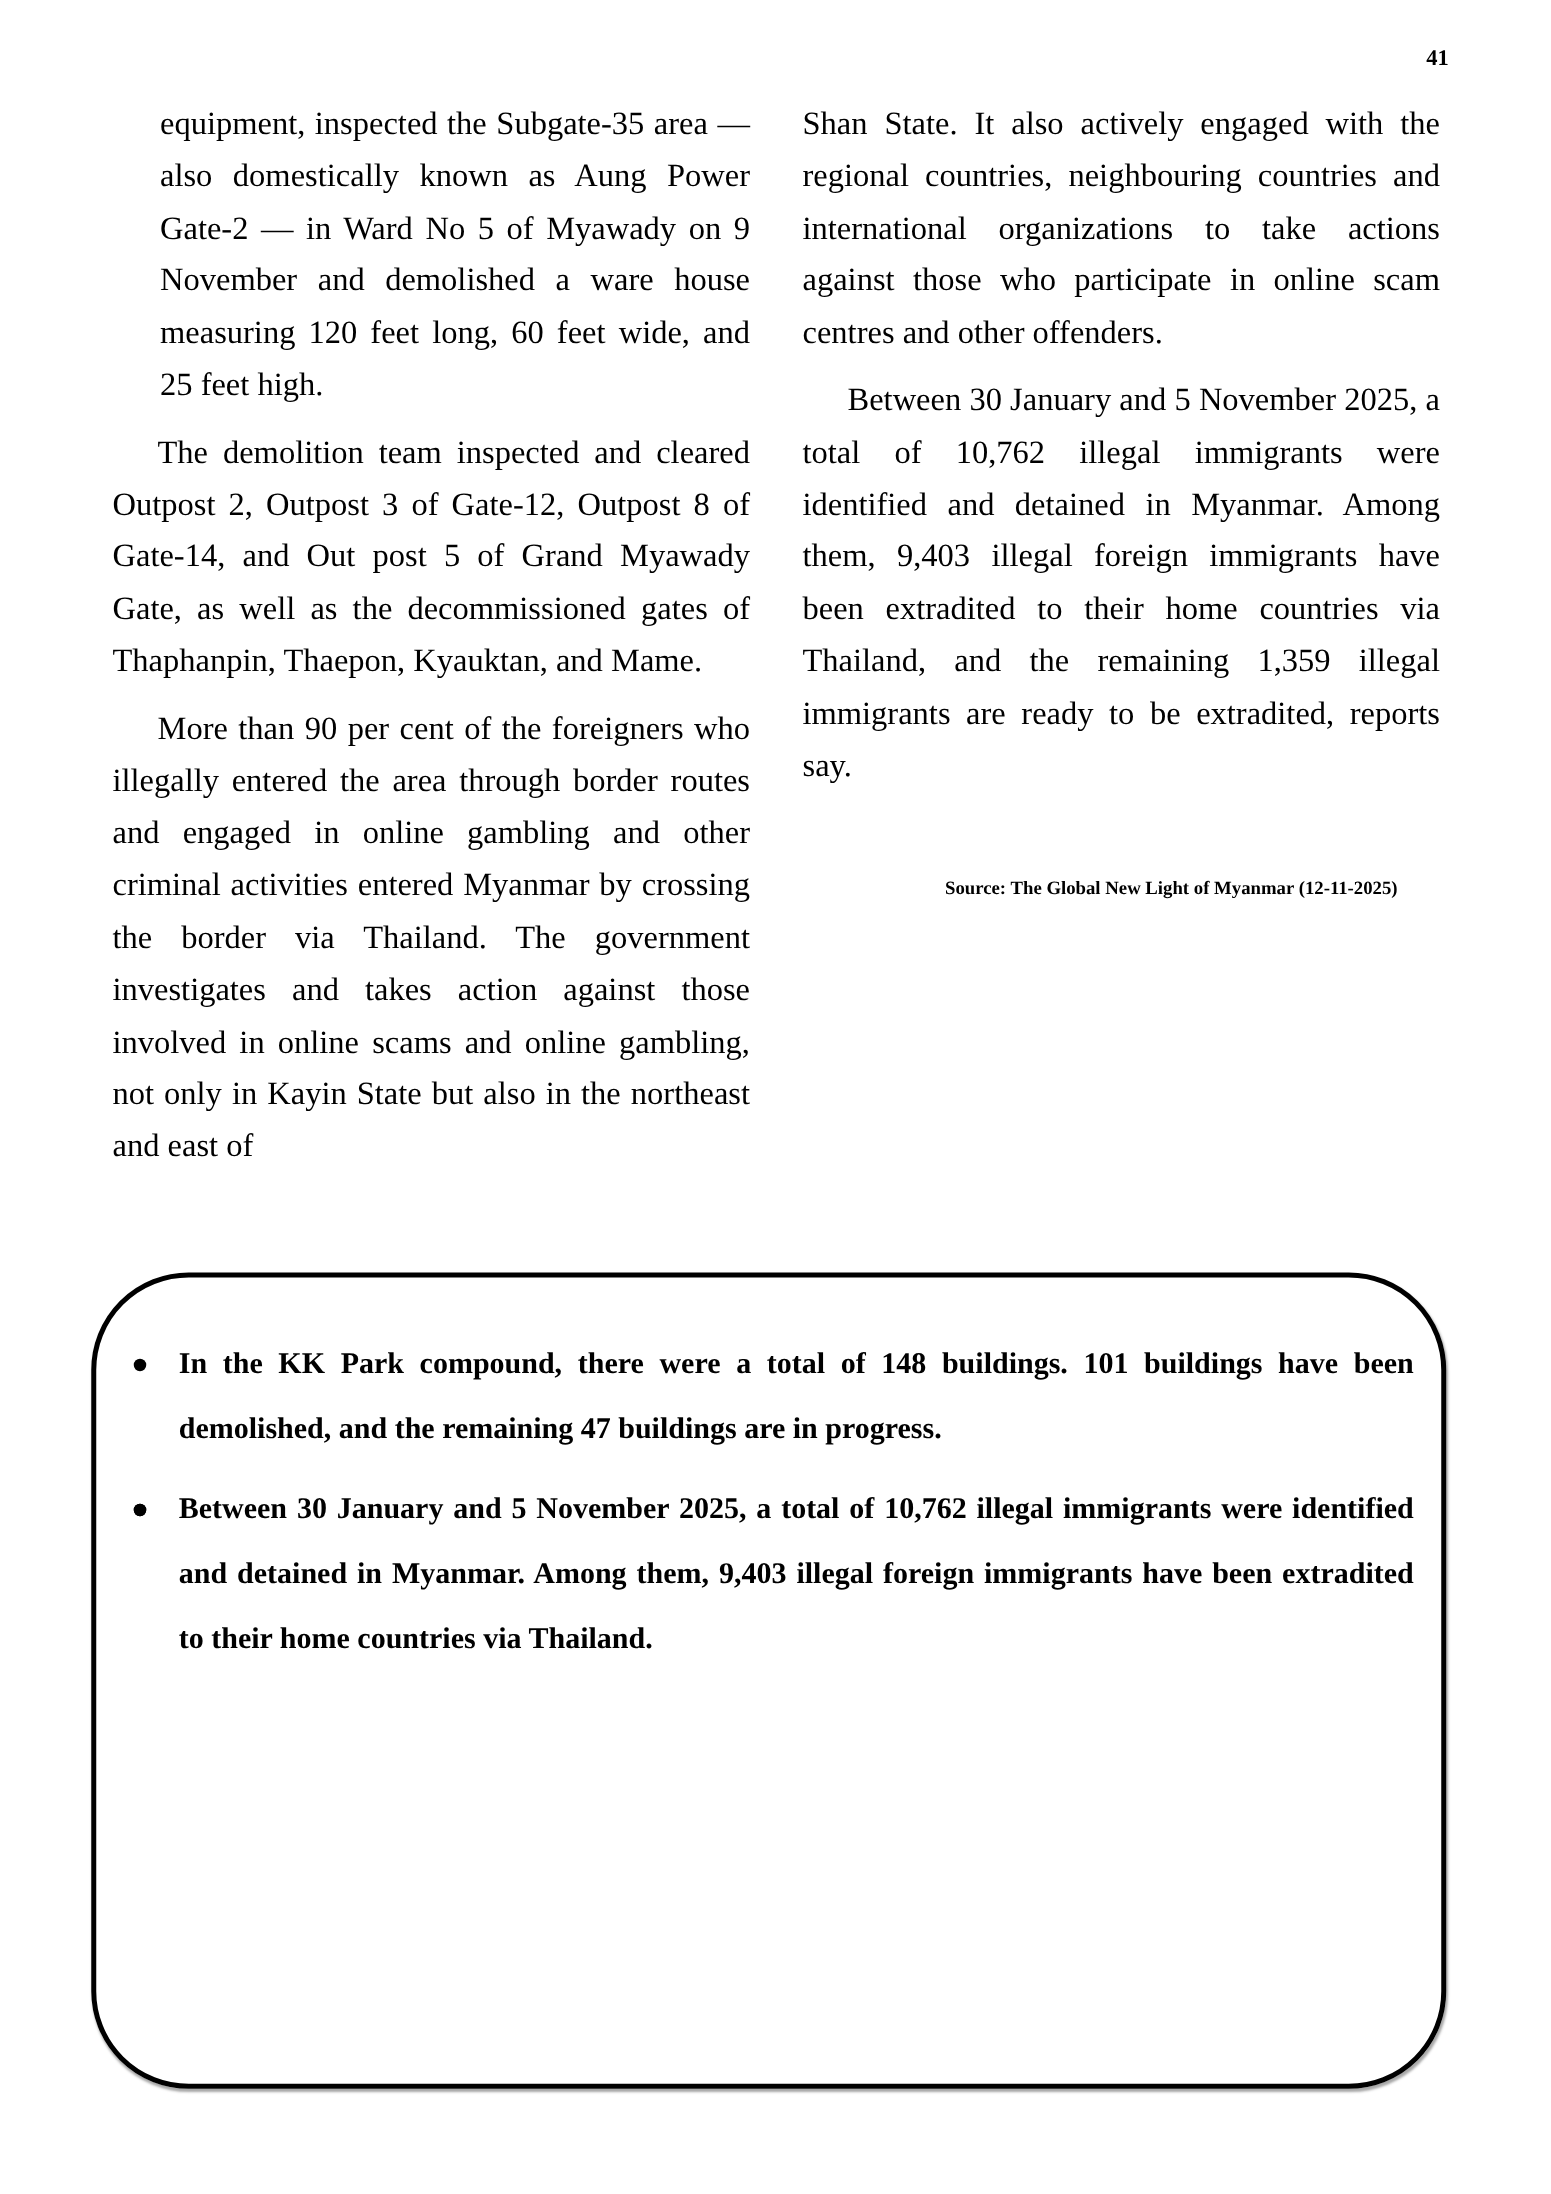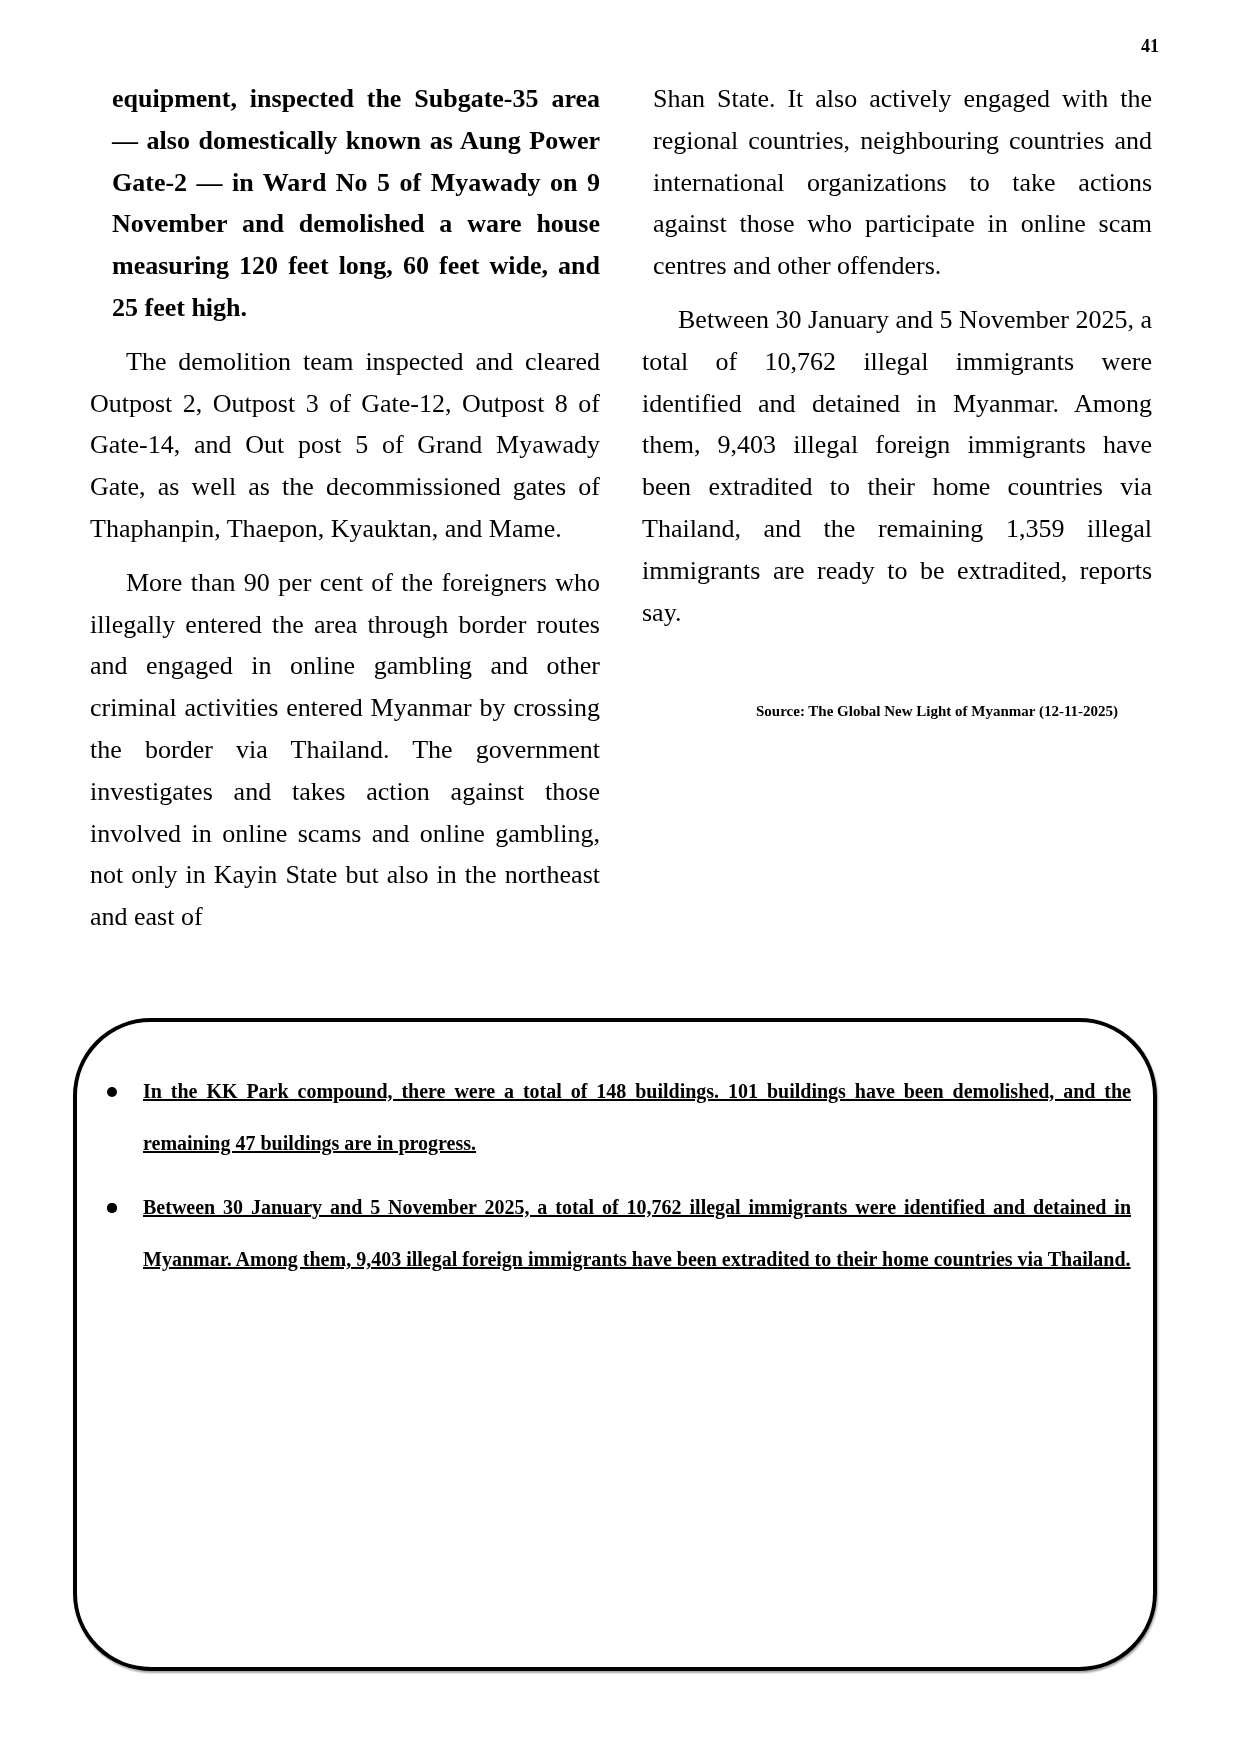--- a/index.html
+++ b/index.html
@@ -39,26 +39,24 @@
     .col-right {
       left: 642px;
       width: 510px;
     }
     .col p {
       margin: 0 0 12px 0;
       text-indent: 36px;
     }
     .col p.no-indent {
       text-indent: 0;
-      margin-left: 11px;
     }
     .col-left p.first {
       text-indent: 0;
-      margin-left: 22px;
-      font-weight: bold;
+      margin-left: 38px;
     }
     .source {
       position: absolute;
       top: 703px;
       left: 756px;
       font-size: 15px;
       font-weight: bold;
       white-space: nowrap;
     }
     .summary-box {
@@ -78,25 +76,24 @@
       top: 1065px;
       width: 1030px;
       margin: 0;
       padding: 0;
       list-style: none;
     }
     .summary-item {
       position: relative;
       padding-left: 42px;
       font-weight: bold;
-      font-size: 20px;
+      font-size: 24px;
       line-height: 52px;
       text-align: justify;
       margin-bottom: 12px;
-      text-decoration: underline;
     }
     .bullet {
       position: absolute;
       left: 6px;
       top: 22px;
       width: 10px;
       height: 10px;
       border-radius: 50%;
       background: #000000;
     }

